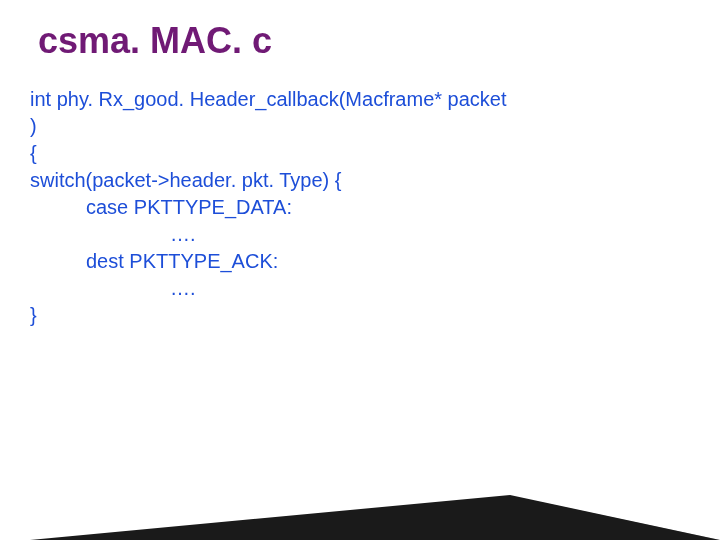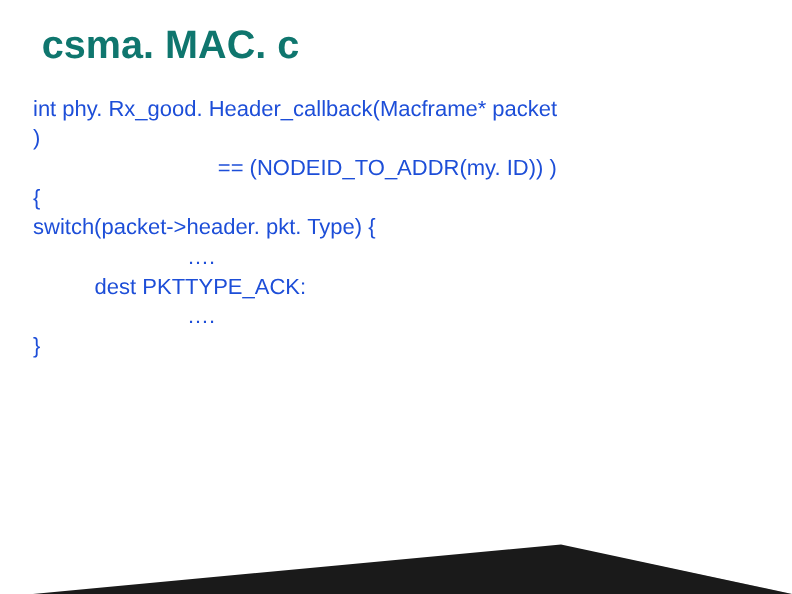--- a/index.html
+++ b/index.html
@@ -17,21 +17,21 @@
     }
     .slide {
       width: 100%;
       height: 100%;
       position: relative;
       padding: 20px 30px;
     }
     .title {
       font-size: 36px;
       font-weight: bold;
-      color: #0f766e;
+      color: #701a75;
       margin-bottom: 24px;
       margin-left: 8px;
     }
     .code-block {
       font-family: Arial, Helvetica, sans-serif;
       font-size: 20px;
       color: #1d4ed8;
       line-height: 1.35;
     }
     .code-line {
@@ -57,23 +57,23 @@
   </style>
 </head>
 <body>
 
 <div class="slide">
   <h1 class="title">csma. MAC. c</h1>
 
   <div class="code-block">
     <div class="code-line">int phy. Rx_good. Header_callback(Macframe* packet</div>
     <div class="code-line">)</div>
-    <div class="code-line indent-eq">== (NODEID_TO_ADDR(my. ID)) )</div>
     <div class="code-line">{</div>
     <div class="code-line">switch(packet-&gt;header. pkt. Type) {</div>
+    <div class="code-line indent1">case PKTTYPE_DATA:</div>
     <div class="code-line indent2">….</div>
     <div class="code-line indent1">dest PKTTYPE_ACK:</div>
     <div class="code-line indent2">….</div>
     <div class="code-line">}</div>
   </div>
 
   <svg class="bottom-shape" viewBox="0 0 720 80" preserveAspectRatio="none">
     <polygon points="100,80 540,42 720,80" fill="#b8b8b8"></polygon>
     <polygon points="30,80 510,35 720,80" fill="#1a1a1a"></polygon>
   </svg>

